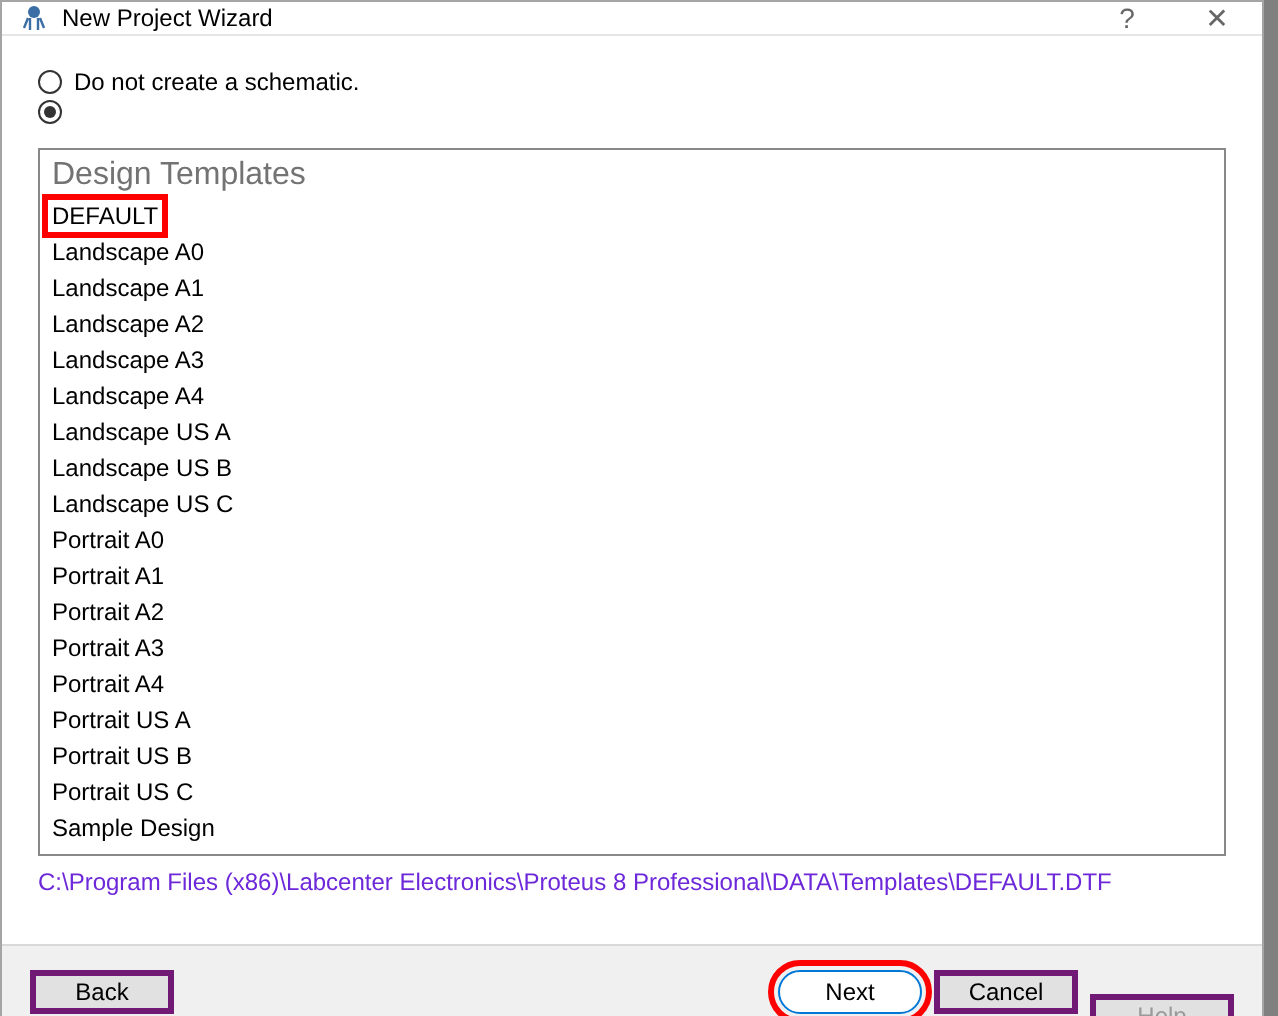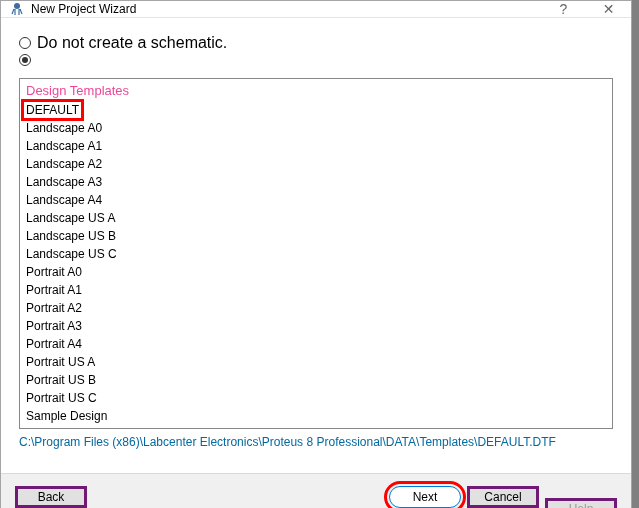--- a/index.html
+++ b/index.html
@@ -27,59 +27,59 @@
     display: flex; align-items: center; justify-content: center;
     color: #666; font-size: 14px;
   }
   .body {
     flex: 1;
     padding: 16px 18px 0 18px;
     display: flex; flex-direction: column;
   }
   .radio-row {
     display: flex; align-items: center;
-    font-size: 16px; color: #000;
+    font-size: 12px; color: #000;
     margin-bottom: 2px;
   }
   .radio {
     width: 12px; height: 12px; border-radius: 50%;
     border: 1px solid #333; margin-right: 6px;
     display: inline-flex; align-items: center; justify-content: center;
     background: #fff;
   }
   .radio.selected::after {
     content: ""; width: 6px; height: 6px; border-radius: 50%; background: #333;
   }
   .listbox {
     margin-top: 10px;
     border: 1px solid #888;
     flex: 1;
     overflow: hidden;
     padding: 2px 4px 4px 4px;
   }
   .list-header {
-    font-size: 13px; color: #ec4899; padding: 2px 2px;
+    font-size: 16px; color: #737373; padding: 2px 2px;
   }
   .list-item {
     font-size: 12px; color: #000;
     padding: 0 2px;
     line-height: 16px;
     cursor: default;
     display: inline-block;
     width: 100%;
   }
   .list-item .txt { display: inline-block; }
   .list-item.highlighted .txt {
     outline: 3px solid #ff0000;
     outline-offset: 0;
     padding: 0 2px;
     margin-left: -2px;
   }
   .path-label {
-    font-size: 12px; color: #0369a1;
+    font-size: 12px; color: #6d28d9;
     margin-top: 6px; margin-bottom: 24px;
     white-space: nowrap; overflow: hidden;
   }
   .button-bar {
     height: 46px;
     border-top: 1px solid #d9d9d9;
     background: #f0f0f0;
     display: flex; align-items: center;
     padding: 0 14px;
   }

